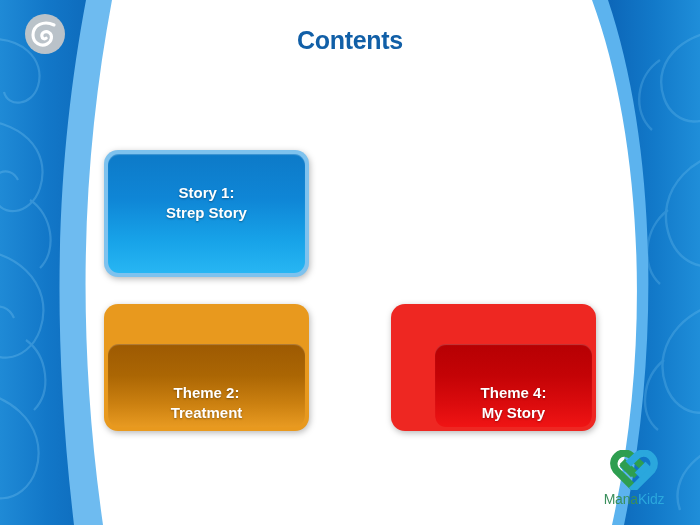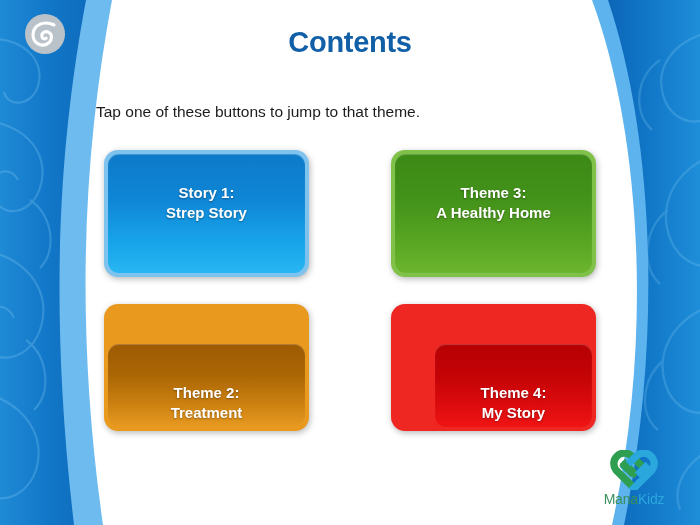--- a/index.html
+++ b/index.html
@@ -37,21 +37,21 @@
     z-index: 6;
   }
 
   
   .title {
     position: absolute;
     left: 0;
     right: 0;
     top: 26px;
     text-align: center;
-    font-size: 29px;
+    font-size: 25px;
     font-weight: bold;
     color: #115FA7;
     letter-spacing: -0.3px;
     z-index: 5;
   }
 
   
   .instruction {
     position: absolute;
     left: 96px;
@@ -199,42 +199,33 @@
   </svg>
 
   <svg class="koru-badge" viewBox="0 0 42 42" xmlns="http://www.w3.org/2000/svg">
     <circle cx="21" cy="21" r="20" fill="#c9c9c9" opacity="0.92"></circle>
     <path d="M30,12 C20,7 9,12 9,22 C9,30 17,34 23,31 C28,28.5 29,22 25,19.5
              C21.7,17.4 17.5,19.6 17.8,23 C18,25.4 20.6,26.6 22.2,25.2" fill="none" stroke="#ffffff" stroke-width="3.1" stroke-linecap="round"></path>
   </svg>
 
   <div class="title">Contents</div>
 
-  <div class="instruction">Tap one of these buttons to jump to that theme.</div>
 
   <div class="buttons">
     <div class="btn-row row-1">
 
       <div class="theme-btn btn-blue align-upper">
         <div class="inner">
           <span>
             <span>Story 1:</span><br>
             <span>Strep Story</span>
           </span>
         </div>
       </div>
 
-      <div class="theme-btn btn-green align-upper">
-        <div class="inner">
-          <span>
-            <span>Theme 3:</span><br>
-            <span>A Healthy Home</span>
-          </span>
-        </div>
-      </div>
 
     </div>
 
     <div class="btn-row row-2">
 
       <div class="theme-btn btn-orange align-lower">
         <div class="inner">
           <span>
             <span>Theme 2:</span><br>
             <span>Treatment</span>

